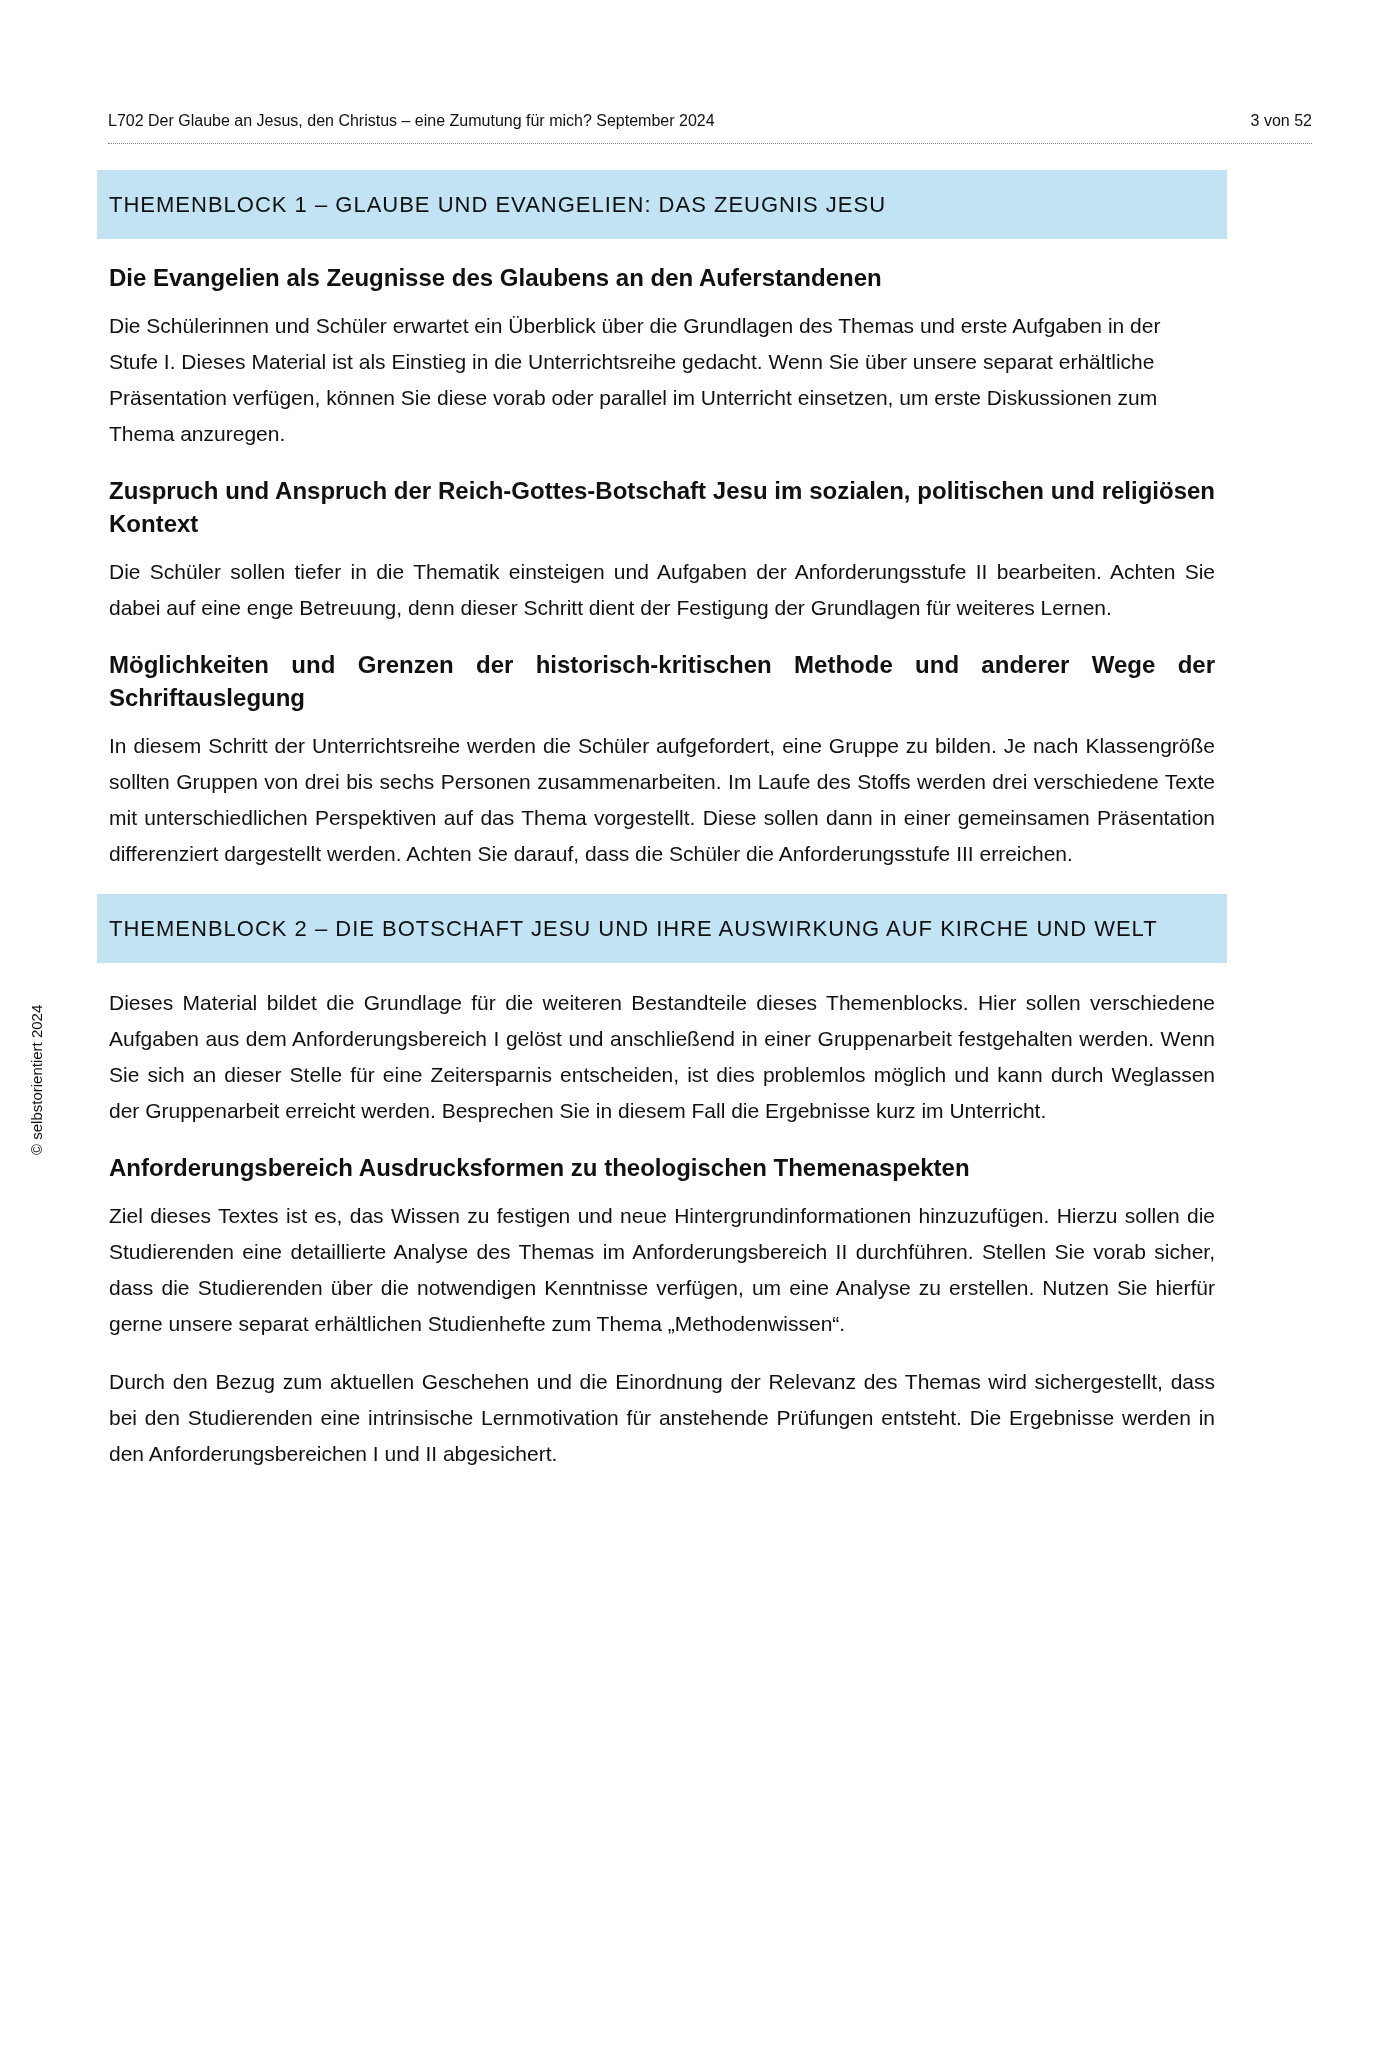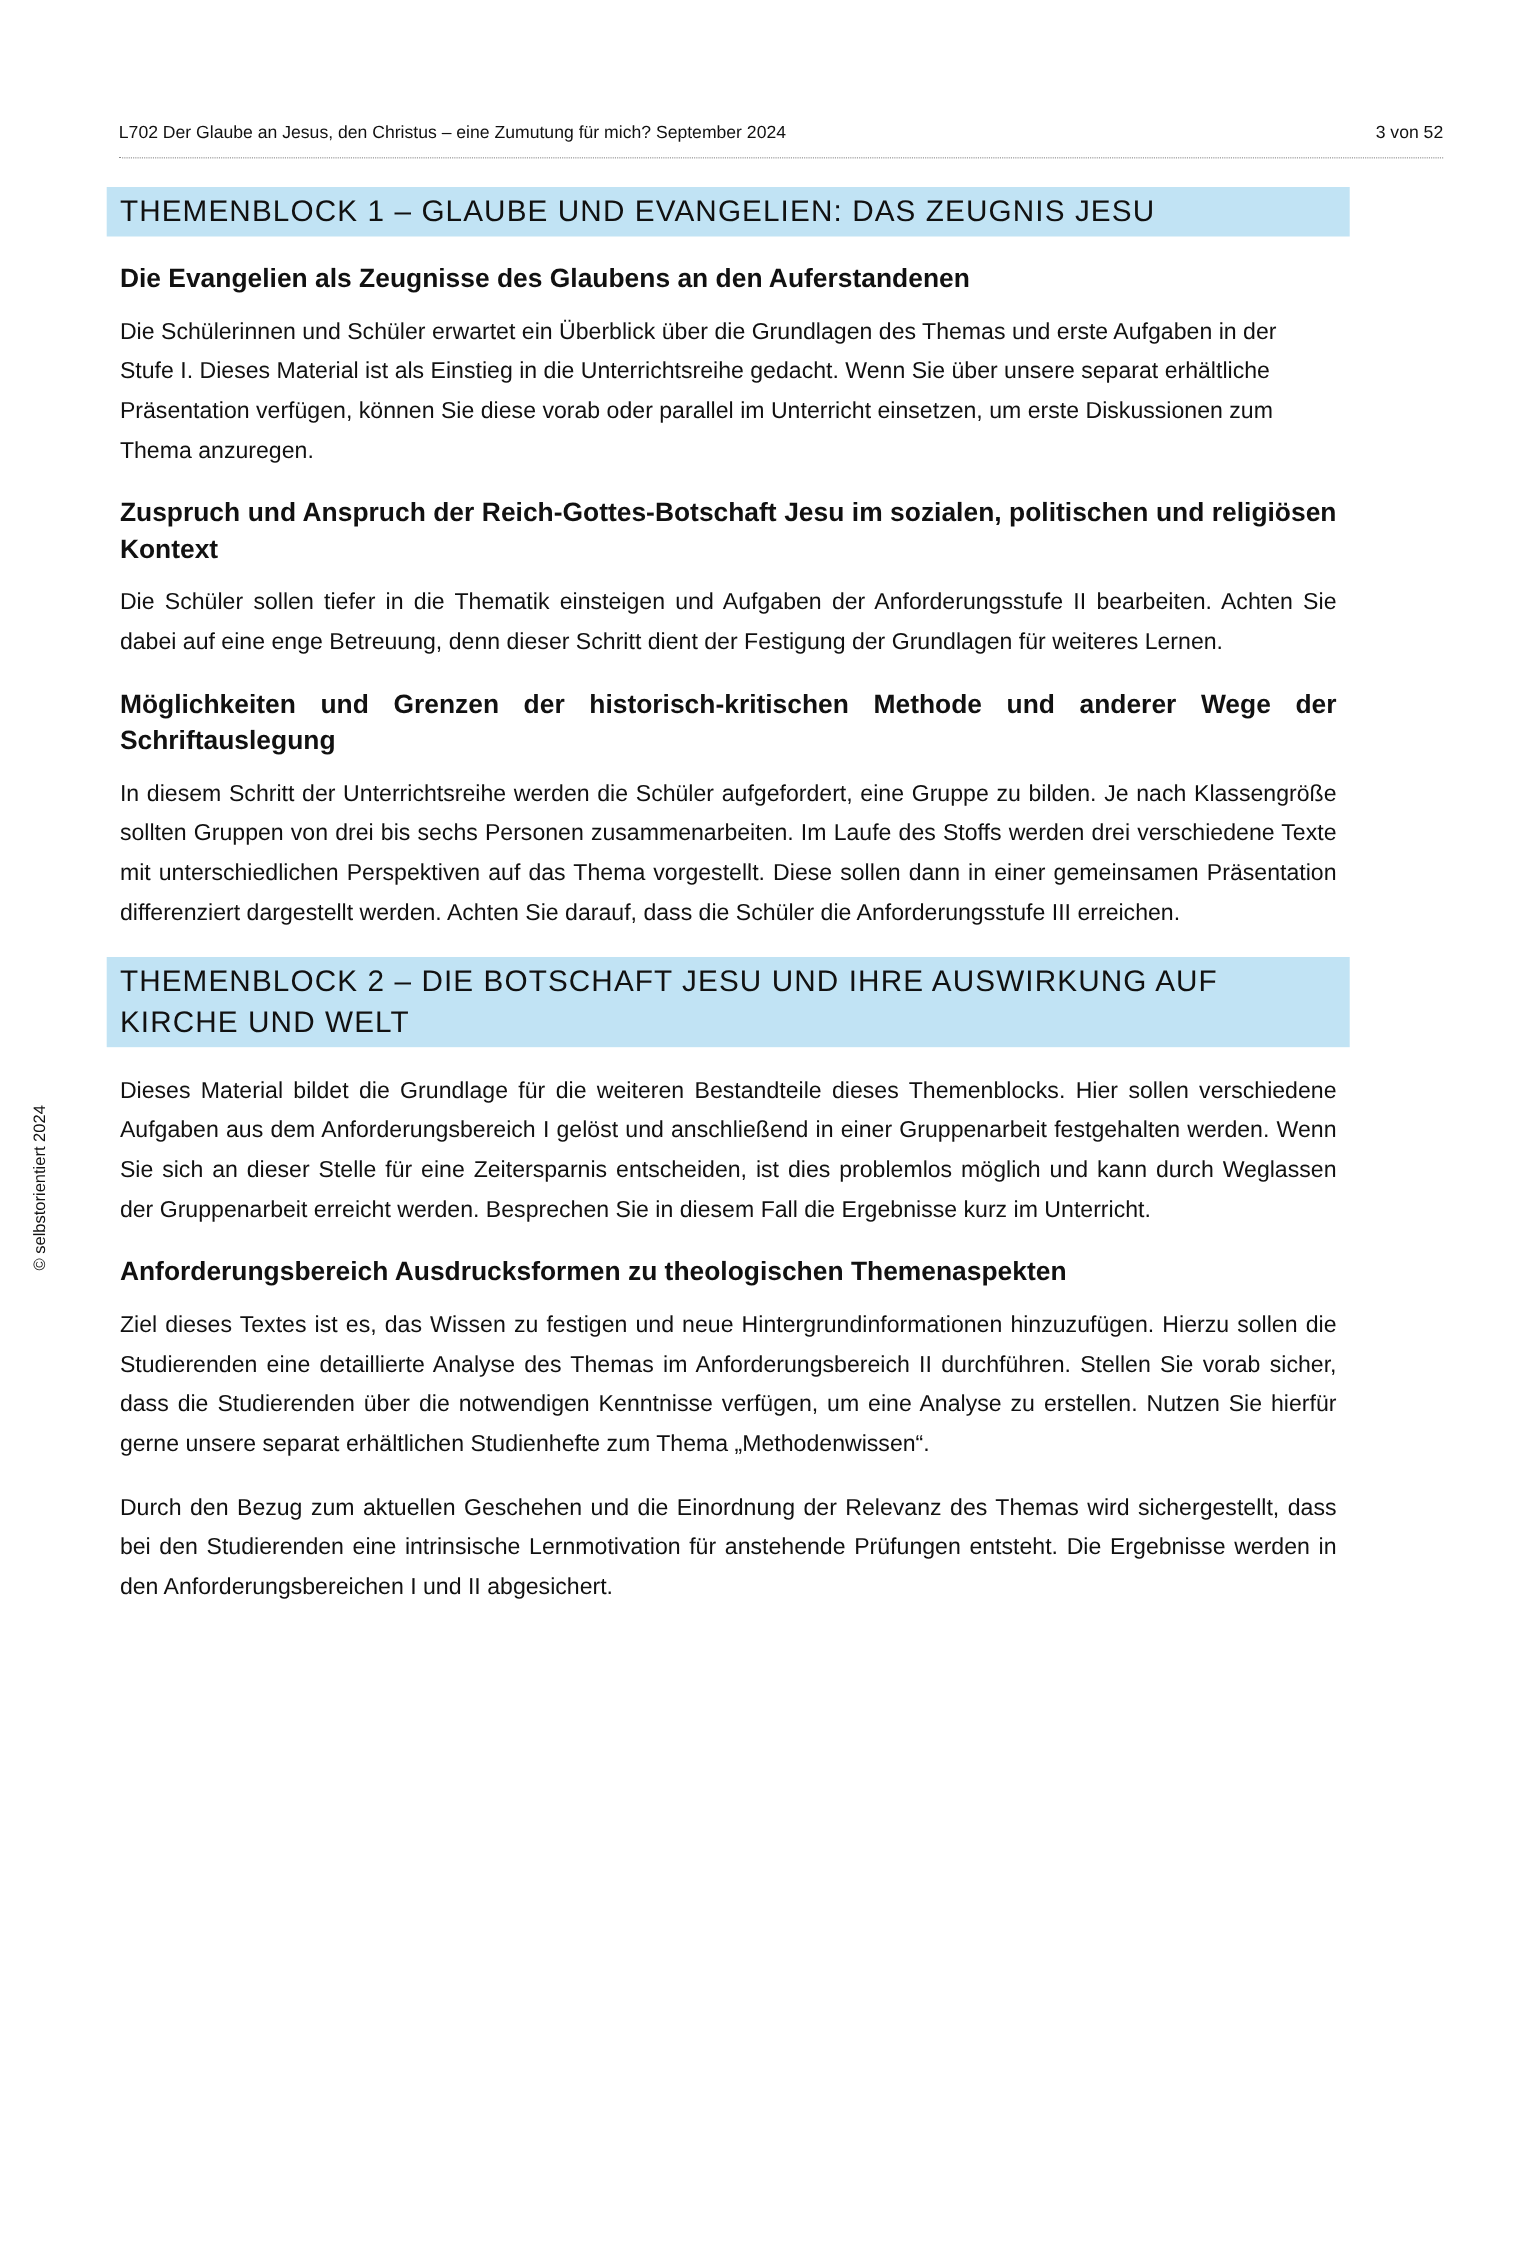--- a/index.html
+++ b/index.html
@@ -1,21 +1,21 @@
 <!DOCTYPE html>
 <html><head>
 <meta charset="utf-8">
 <style>
   html, body { margin: 0; padding: 0; background: #ffffff; }
   body { width: 1383px; height: 2048px; position: relative; font-family: "Liberation Sans", sans-serif; color: #111; }
   .page-header { position: absolute; left: 108px; top: 112px; width: 1204px; height: 28px; border-bottom: 1px dotted #888; display: flex; justify-content: space-between; align-items: flex-start; font-size: 16px; padding-bottom: 3px; }
   .side-note { position: absolute; left: 28px; top: 1155px; transform-origin: left top; transform: rotate(-90deg); font-size: 15px; white-space: nowrap; color: #111; }
   .content { position: absolute; left: 97px; top: 170px; width: 1130px; }
   .main-title { background: #1a5f80; border: 3px solid #1a5f80; outline: 1px solid #3a7fa0; outline-offset: -5px; color: #fff; font-weight: bold; font-size: 24px; letter-spacing: 1px; padding: 10px 12px; margin-bottom: 22px; }
-  .block-title { background: #c1e3f4; color: #111; font-size: 27px; letter-spacing: 1px; padding: 4px 12px; line-height: 37px; margin-bottom: 22px; }
+  .block-title { background: #c1e3f4; color: #111; font-size: 22px; letter-spacing: 1px; padding: 16px 12px; line-height: 37px; margin-bottom: 22px; }
   .sub { font-weight: bold; font-size: 24px; line-height: 33px; padding: 0 12px; margin: 0 0 14px 0; }
   .sub.justify { text-align: justify; text-align-last: left; }
   .para { font-size: 21px; line-height: 36px; padding: 0 12px; margin: 0 0 22px 0; }
   .para.justify { text-align: justify; }
 </style>
 </head>
 <body>
 
 <div class="page-header">
   <span>L702 Der Glaube an Jesus, den Christus – eine Zumutung für mich? September 2024</span>

